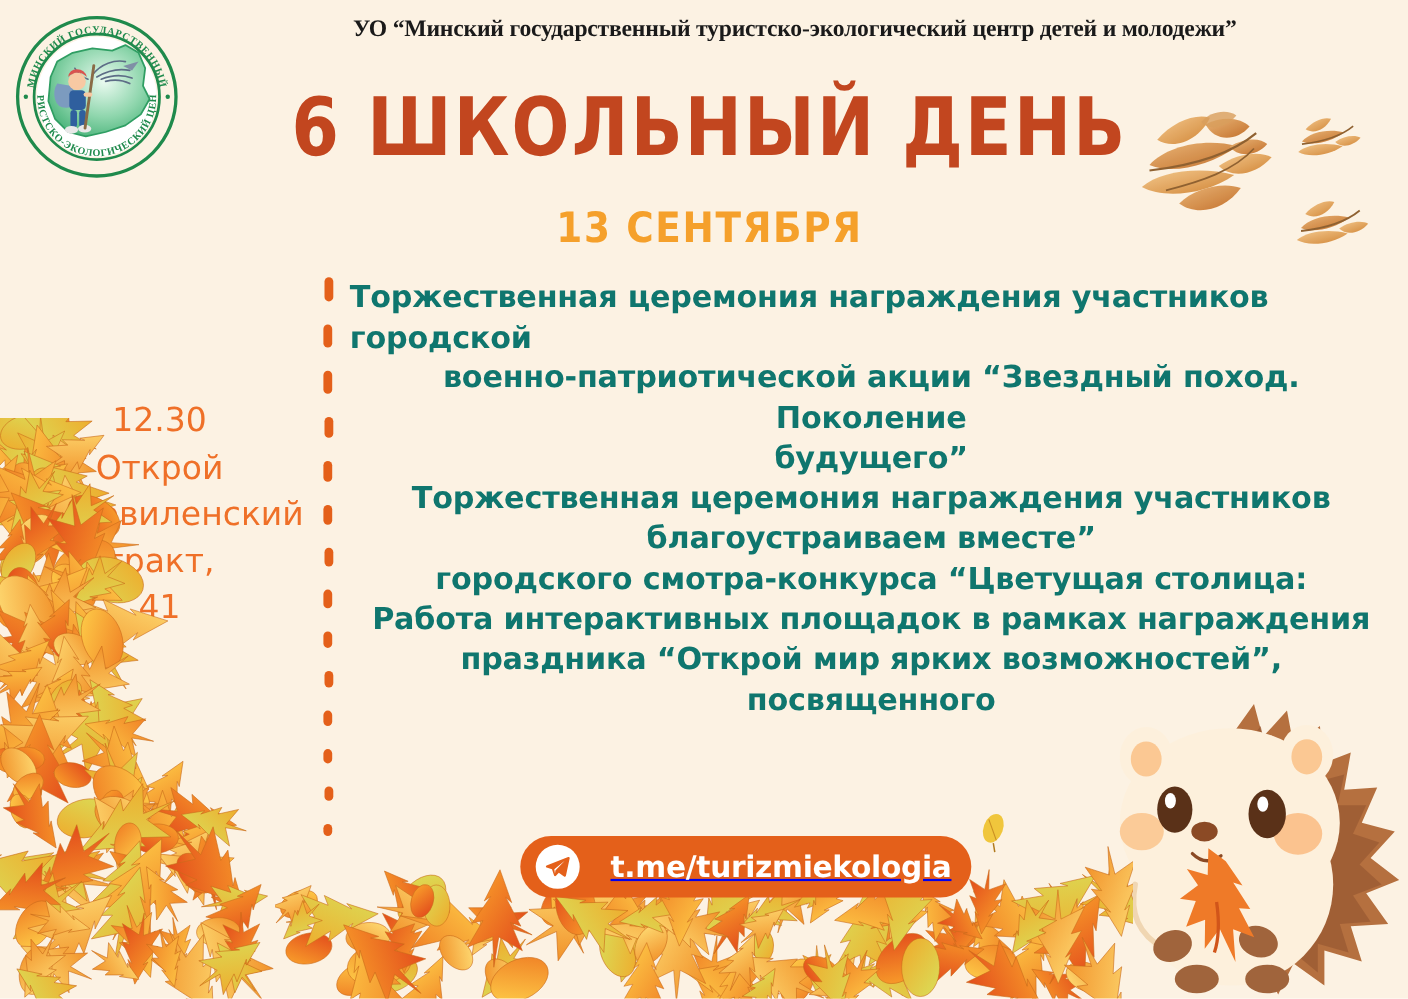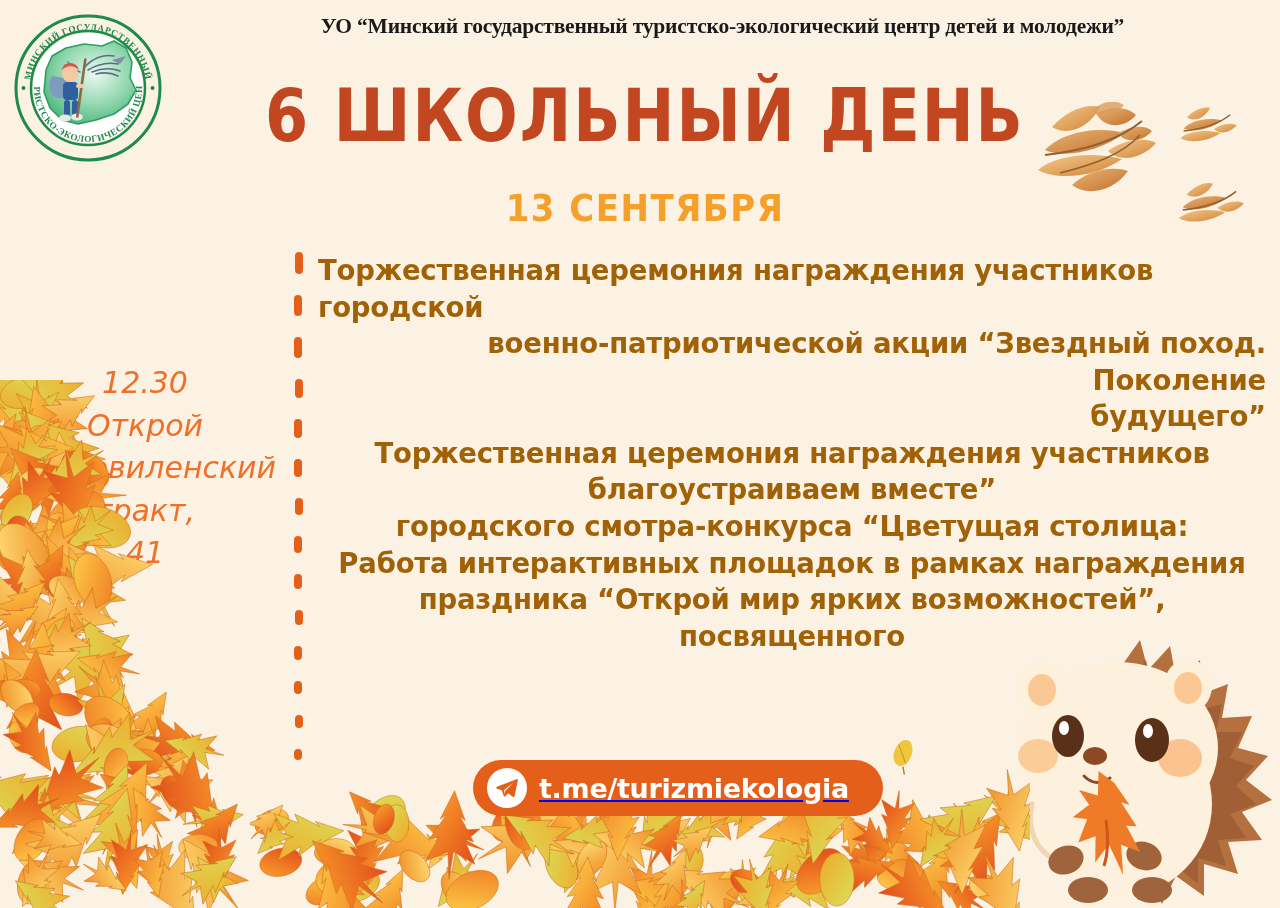--- a/index.html
+++ b/index.html
@@ -72,49 +72,49 @@
   
   .when-where {
     position: absolute;
     left: 0px; top: 362px; width: 290px;
     text-align: center;
     color: #ef7028;
     font-family: "DejaVu Sans", sans-serif;
     font-size: 30px;
     line-height: 1.42;
     font-weight: normal;
-    font-style: italic;
   }
 
   
   .program { position: absolute; left: 318px; top: 252px; width: 948px; }
   .para {
     text-align: center;
-    color: #a16207;
+    color: #0f766e;
     font-family: "DejaVu Sans", sans-serif;
     font-weight: bold;
     font-size: 27.5px;
     line-height: 1.33;
     letter-spacing: -0.2px;
   }
   .para.p1 { text-align: left; }
-  .para.p1 .l2, .para.p1 .l3 { display: block; text-align: right; }
+  .para.p1 .l2, .para.p1 .l3 { display: block; text-align: center; }
   .para + .para { }
   .ln { display: block; }
 
   
   .tg-pill {
     position: absolute;
     left: 473px; top: 760px;
     width: 410px; height: 56px;
     background: #e4601a;
     border-radius: 28px;
     display: flex;
     align-items: center;
     padding-left: 14px;
+    gap: 16px;
   }
   .tg-icon {
     width: 40px; height: 40px; border-radius: 50%;
     background: #ffffff;
     display: flex; align-items: center; justify-content: center;
     flex: 0 0 auto;
   }
   .tg-icon svg { width: 24px; height: 24px; display: block; }
   .tg-text {
     color: #ffffff;

